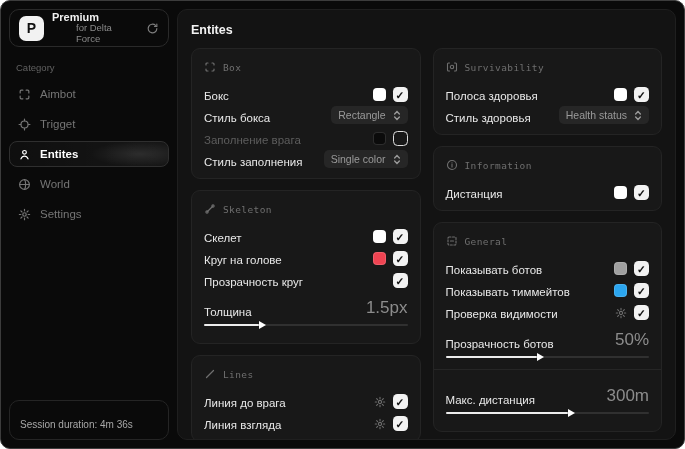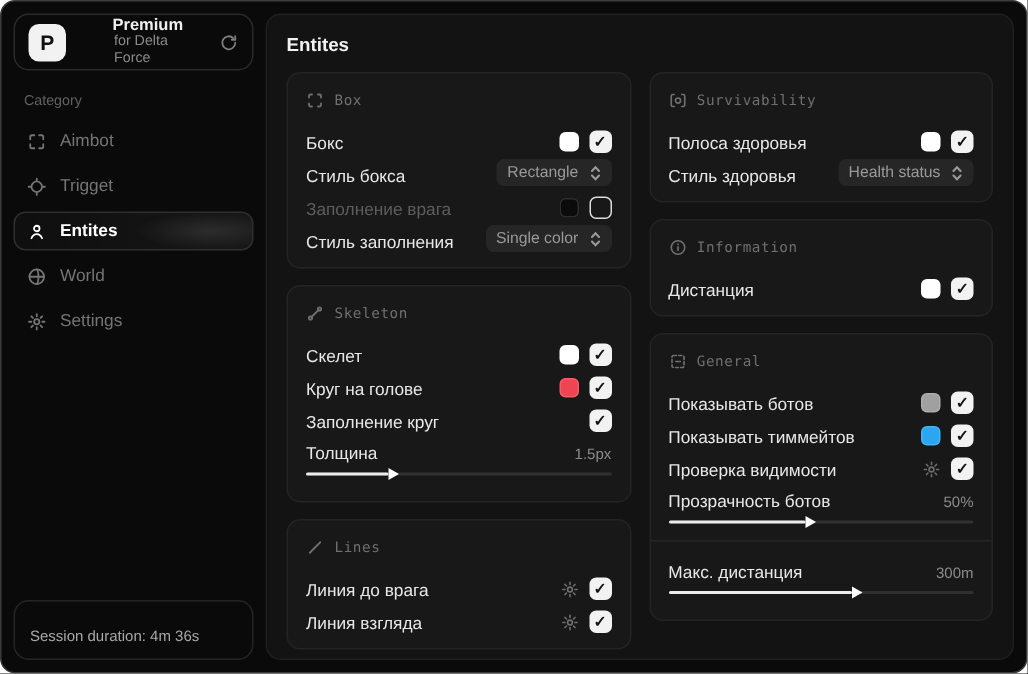--- a/index.html
+++ b/index.html
@@ -25,21 +25,21 @@
     border: 1px solid #2a2a2a; border-radius: 10px;
     padding: 5px 9px; display: flex; align-items: center; gap: 8px;
     height: 38px;
   }
   .brand-logo {
     width: 25px; height: 25px; background: #f2f2f2; border-radius: 7px;
     display: flex; align-items: center; justify-content: center;
     color: #111; font-weight: 700; font-size: 14px; flex-shrink: 0;
   }
   .brand-text { line-height: 1.15; }
-  .brand-title { color: #f0f0f0; font-size: 11px; font-weight: 700; margin-left: 23px; }
+  .brand-title { color: #f0f0f0; font-size: 11px; font-weight: 700; }
   .brand-sub { color: #8a8a8a; font-size: 9.5px; margin-left: 24px; }
   .brand-refresh { margin-left: auto; color: #7d7d7d; display: flex; cursor: pointer; }
 
   .category-label { color: #616161; font-size: 9.5px; margin: 15px 7px 8px; }
 
   .nav { display: flex; flex-direction: column; gap: 4px; }
   .nav-item {
     display: flex; align-items: center; gap: 9px;
     height: 26px; padding: 0 8px; border-radius: 8px;
     color: #757575; font-size: 11.5px; border: 1px solid transparent;
@@ -87,21 +87,21 @@
     margin: 3px 0 7px;
   }
   .card-head .sec-icon { display: flex; color: #6f6f6f; }
 
   .row {
     display: flex; align-items: flex-end; justify-content: space-between;
     min-height: 22px; gap: 8px;
   }
   .row .label { color: #e8e8e8; font-size: 11.5px; }
   .row.dimmed .label { color: #5d5d5d; }
-  .row .value { color: #8c8c8c; font-size: 10px; margin-top: 12px; }
+  .row .value { color: #8c8c8c; font-size: 17px; margin-top: 12px; }
   .controls { display: flex; align-items: center; gap: 7px; }
 
   .swatch {
     width: 13px; height: 13px; border-radius: 4px;
     box-shadow: inset 0 0 0 1px rgba(255,255,255,0.14);
     cursor: pointer; flex-shrink: 0;
   }
   .checkbox {
     width: 15px; height: 15px; border-radius: 4.5px; cursor: pointer;
     flex-shrink: 0; position: relative;
@@ -292,21 +292,21 @@
             </span>
           </div>
           <div class="row">
             <span class="label">Круг на голове</span>
             <span class="controls">
               <span class="swatch" style="background: rgb(239, 68, 82);"></span>
               <span class="checkbox checked"></span>
             </span>
           </div>
           <div class="row">
-            <span class="label">Заполнение круг</span>
+            <span class="label">Прозрачность круг</span>
             <span class="controls">
               <span class="checkbox checked"></span>
             </span>
           </div>
           <div class="row slider-row">
             <span class="label">Толщина</span>
             <span class="value">1.5px</span>
           </div>
           <div class="slider">
             <div class="slider-track"></div>

